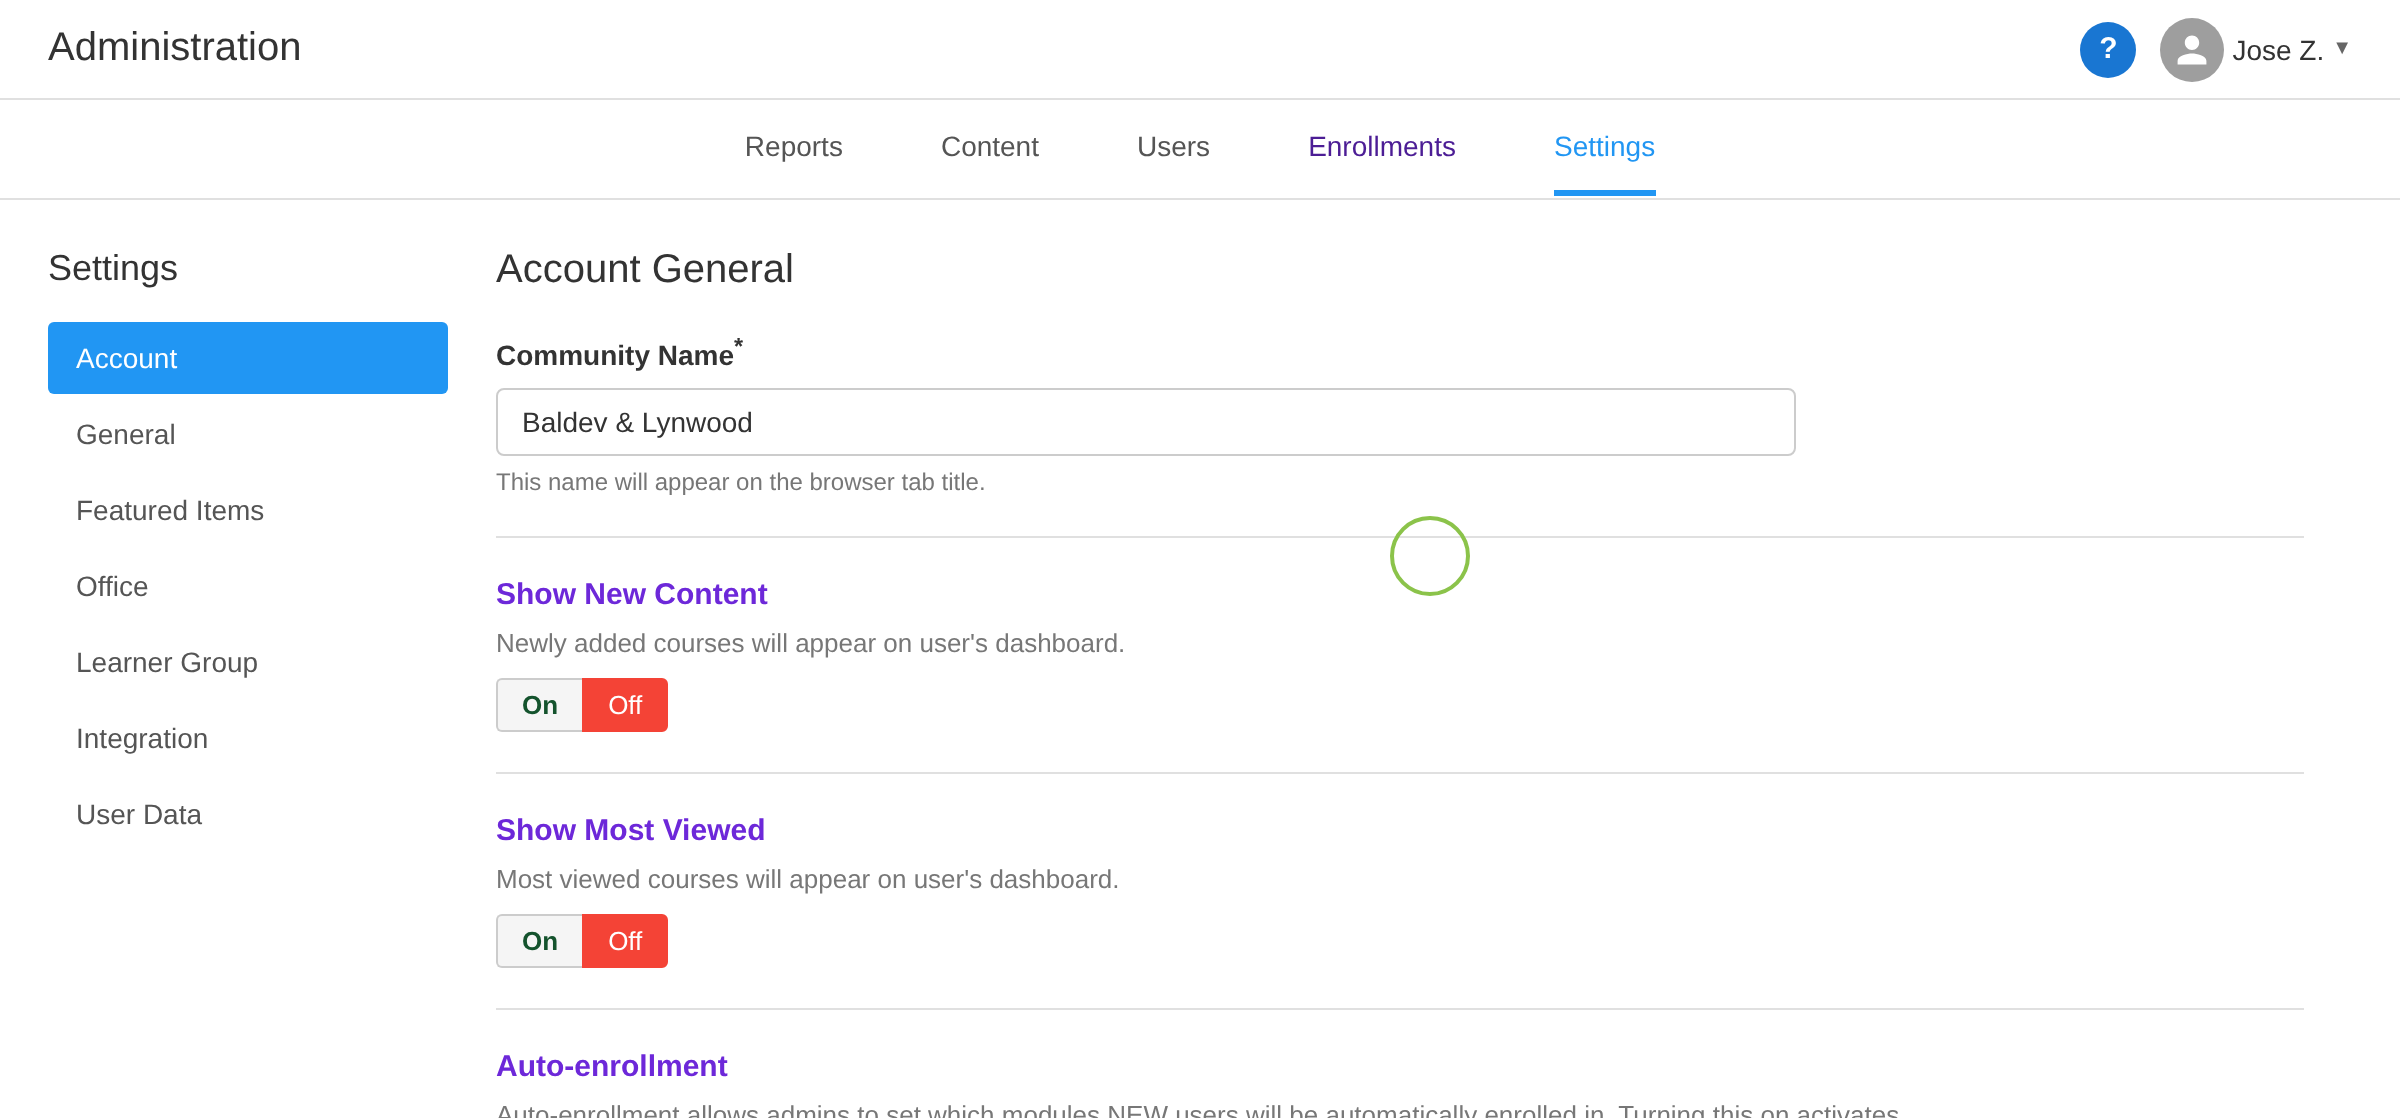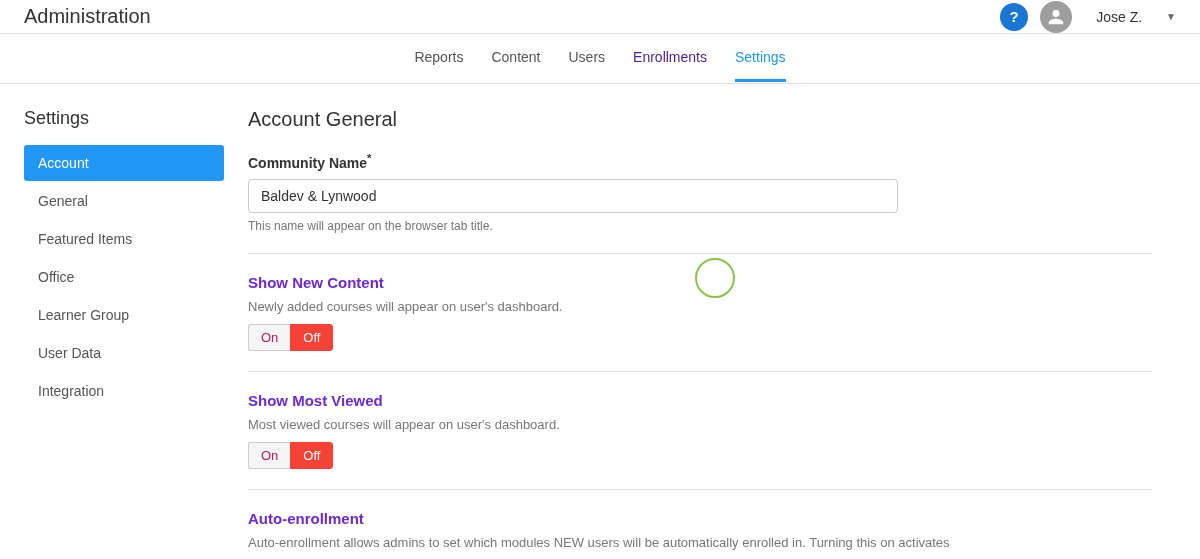--- a/index.html
+++ b/index.html
@@ -4,21 +4,21 @@
   <style>
     * { box-sizing: border-box; margin: 0; padding: 0; }
     body { font-family: Arial, sans-serif; background: #fff; color: #333; font-size: 14px; }
 
     
     .top-header {
       display: flex;
       align-items: center;
       justify-content: space-between;
       padding: 0 24px;
-      height: 34px;
+      height: 50px;
       border-bottom: 1px solid #e0e0e0;
       background: #fff;
     }
     .top-header-title {
       font-size: 20px;
       font-weight: 400;
       color: #333;
     }
     .top-header-right {
       display: flex;
@@ -34,21 +34,21 @@
       display: flex;
       align-items: center;
       justify-content: center;
       font-weight: bold;
       font-size: 15px;
       cursor: pointer;
     }
     .user-info {
       display: flex;
       align-items: center;
-      gap: 24px;
+      gap: 4px;
       cursor: pointer;
     }
     .user-avatar {
       width: 32px;
       height: 32px;
       border-radius: 50%;
       background: #9e9e9e;
       display: flex;
       align-items: center;
       justify-content: center;
@@ -65,21 +65,21 @@
     }
 
     
     .nav-tabs {
       display: flex;
       justify-content: center;
       align-items: center;
       border-bottom: 1px solid #e0e0e0;
       padding: 0 24px;
       height: 50px;
-      gap: 28px;
+      gap: 49px;
     }
     .nav-tab {
       font-size: 14px;
       color: #555;
       cursor: pointer;
       padding: 14px 0;
       border-bottom: 3px solid transparent;
       text-decoration: none;
     }
     .nav-tab.active {
@@ -189,22 +189,23 @@
       align-items: center;
       gap: 0;
     }
     .toggle-on {
       padding: 5px 12px;
       border: 1px solid #ccc;
       border-right: none;
       border-radius: 3px 0 0 3px;
       background: #f5f5f5;
       font-size: 13px;
-      color: #be185d;
-      cursor: pointer;
+      color: #14532d;
+      cursor: pointer;
+      font-weight: bold;
     }
     .toggle-off {
       padding: 5px 12px;
       border: 1px solid #f44336;
       border-radius: 0 3px 3px 0;
       background: #f44336;
       font-size: 13px;
       color: #ffffff;
       cursor: pointer;
       font-weight: 500;
@@ -253,22 +254,22 @@
 
   <div class="page-layout">
 
     <div class="sidebar">
       <div class="sidebar-title">Settings</div>
       <div class="sidebar-item active">Account</div>
       <div class="sidebar-item">General</div>
       <div class="sidebar-item">Featured Items</div>
       <div class="sidebar-item">Office</div>
       <div class="sidebar-item">Learner Group</div>
+      <div class="sidebar-item">Integration</div>
       <div class="sidebar-item">User Data</div>
-      <div class="sidebar-item">Integration</div>
     </div>
 
     <div class="main-content">
       <div class="section-title">Account General</div>
 
       <div class="section-block">
         <div class="field-label">
           <span>Community Name</span><sup>*</sup>
         </div>
         <input class="field-input" type="text" value="Baldev &amp; Lynwood" style="">

